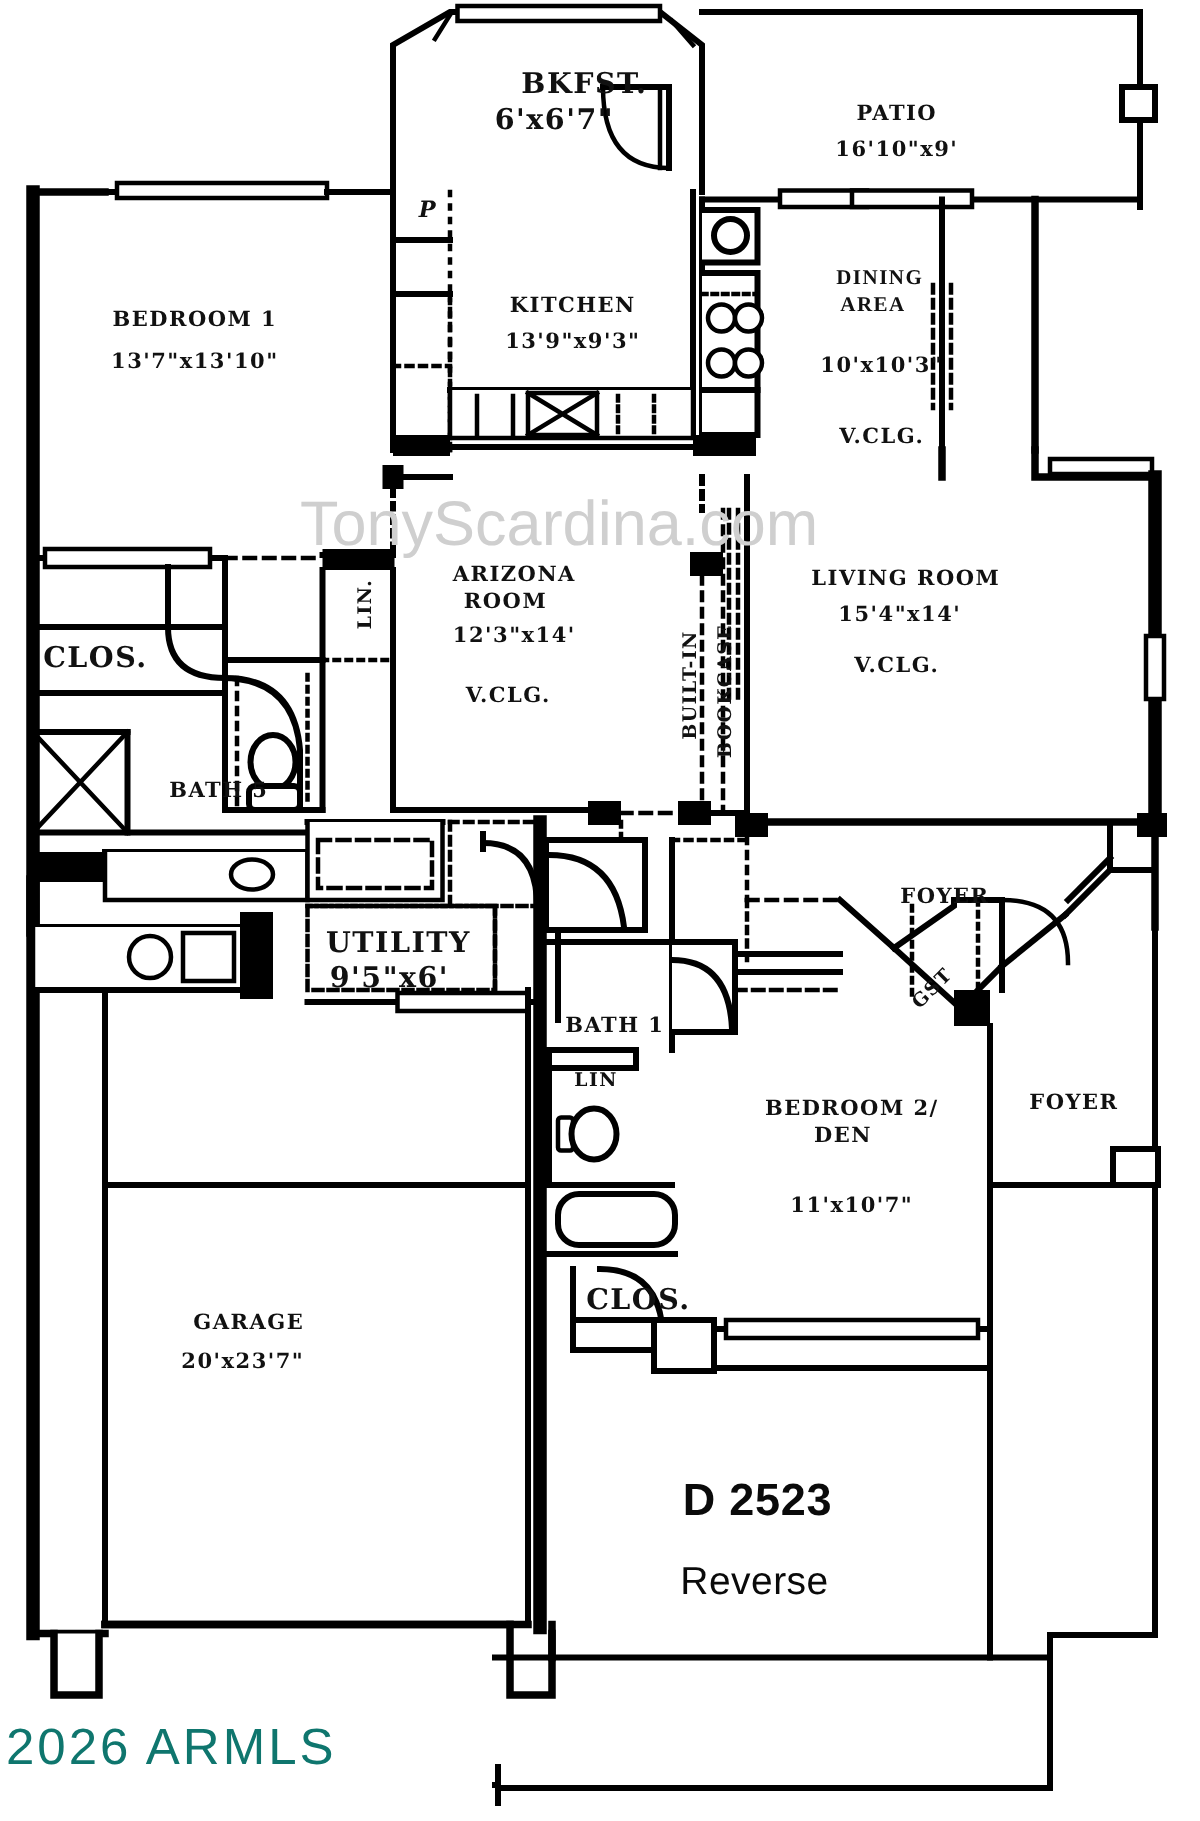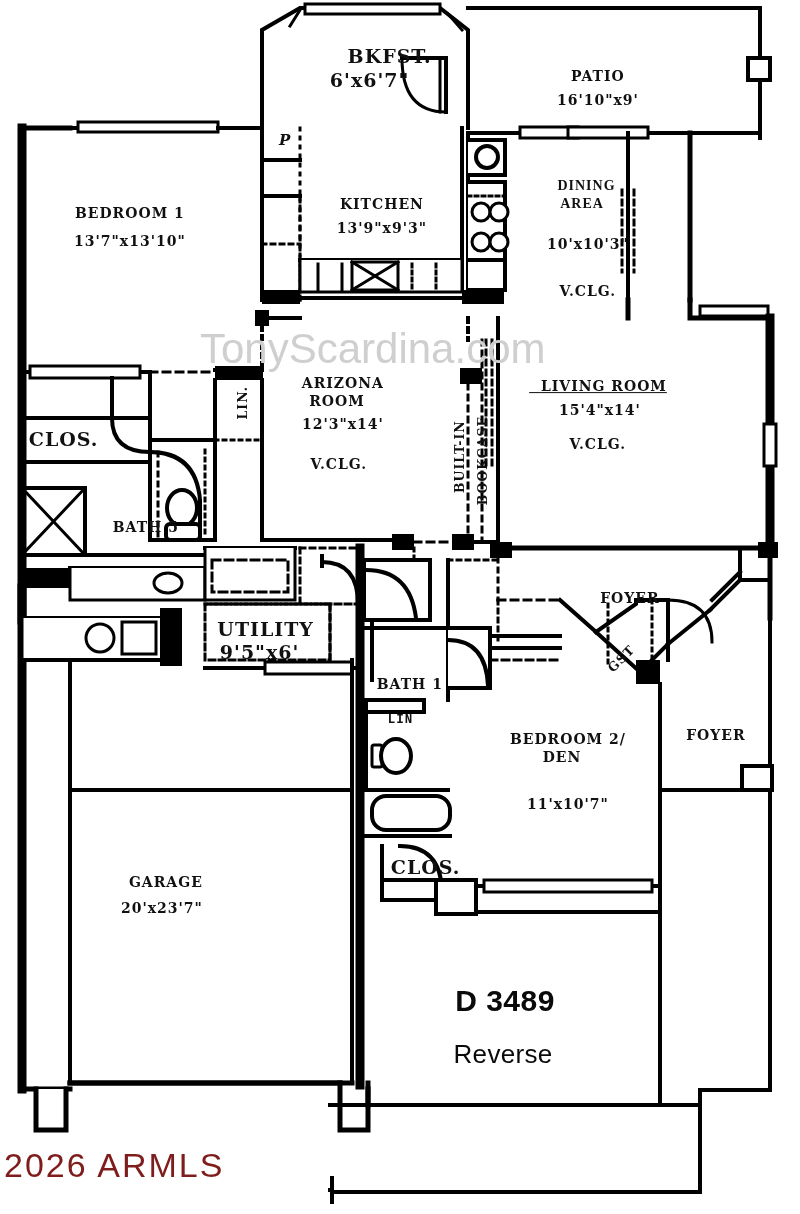--- a/index.html
+++ b/index.html
@@ -36,21 +36,21 @@
   #plate-sub{font-size:26px;font-weight:normal;letter-spacing:0.3px;margin-top:15px;}
   #watermark{
     position:absolute;left:200px;top:325px;
     font-family:"Liberation Sans", sans-serif;
     font-size:42px;color:#cfcfcf;letter-spacing:0px;white-space:pre;
     pointer-events:none;
   }
   #armls{
     position:absolute;left:4px;top:1146px;
     font-family:"Liberation Sans", sans-serif;
-    font-size:34px;color:#7f1d1d;letter-spacing:2px;white-space:pre;
+    font-size:34px;color:#0f766e;letter-spacing:2px;white-space:pre;
     pointer-events:none;
   }
 </style>
 </head>
 <body>
 
 <svg id="plan" viewBox="0 0 800 1214" xmlns="http://www.w3.org/2000/svg">
   <rect x="0" y="0" width="800" height="1214" fill="#ffffff"></rect>
 
   <g stroke="#000" fill="none" stroke-linecap="square" stroke-linejoin="miter">
@@ -332,21 +332,21 @@
   <span>ARIZONA
 ROOM</span>
 </div>
 <div class="lbl sz15" style="left:337px;top:416px;">
   <span>12'3"x14'</span>
 </div>
 <div class="lbl sz15" style="left:333px;top:456px;">
   <span>V.CLG.</span>
 </div>
 
-<div class="lbl sz15" style="left:598px;top:378px;text-decoration:underline;">
+<div class="lbl sz15" style="left:598px;top:378px;">
   <span>LIVING ROOM</span>
 </div>
 <div class="lbl sz15" style="left:594px;top:402px;">
   <span>15'4"x14'</span>
 </div>
 <div class="lbl sz15" style="left:592px;top:436px;">
   <span>V.CLG.</span>
 </div>
 
 <div class="lbl sz15" style="left:140px;top:519px;">
@@ -389,33 +389,33 @@
 
 <div class="lbl sz14" style="left:56px;top:427px;">
   <span>CLOS.</span>
 </div>
 <div class="lbl sz14" style="left:418px;top:855px;">
   <span>CLOS.</span>
 </div>
 <div class="lbl sz13 rot90" style="left:235px;top:408px;">
   <span>LIN.</span>
 </div>
-<div class="lbl sz13" style="left:392px;top:712px;font-family:Liberation Mono, monospace;">
+<div class="lbl sz13" style="left:392px;top:712px;">
   <span>LIN</span>
 </div>
 <div class="lbl sz13 rot45" style="left:612px;top:657px;">
   <span>GST</span>
 </div>
 <div class="lbl sz16" style="left:279px;top:131px;font-family:'DejaVu Serif',serif;font-style:italic;">
   <span>P</span>
 </div>
 <div class="lbl sz13 rot90" style="left:452px;top:462px;">
   <span>BUILT-IN</span>
 </div>
 <div class="lbl sz13 rot90" style="left:475px;top:466px;">
   <span>BOOKCASE</span>
 </div>
 
-<div class="plate" id="plate-code" style="left:505px;top:1001px;">D 3489</div>
+<div class="plate" id="plate-code" style="left:505px;top:1001px;">D 2523</div>
 <div class="plate" id="plate-sub" style="left:503px;top:1039px;">Reverse</div>
 
 <div id="watermark">TonyScardina.com</div>
 <div id="armls">2026 ARMLS</div>
 
 </body></html>

